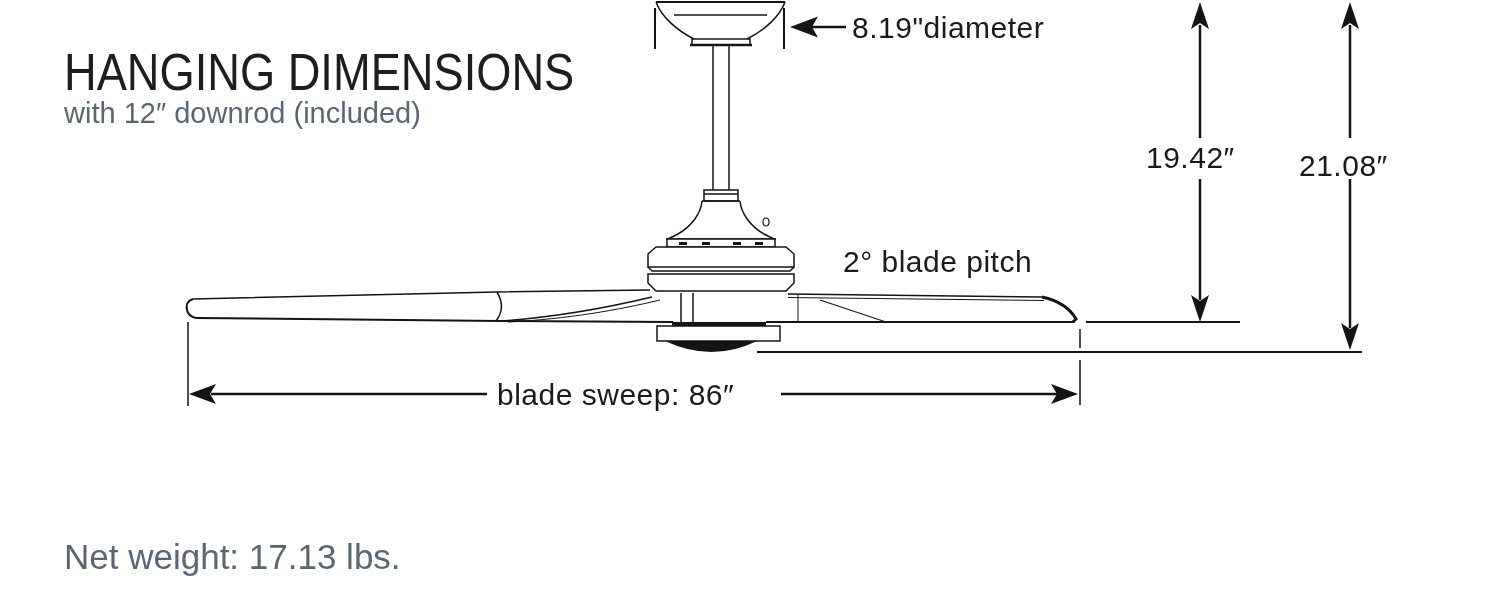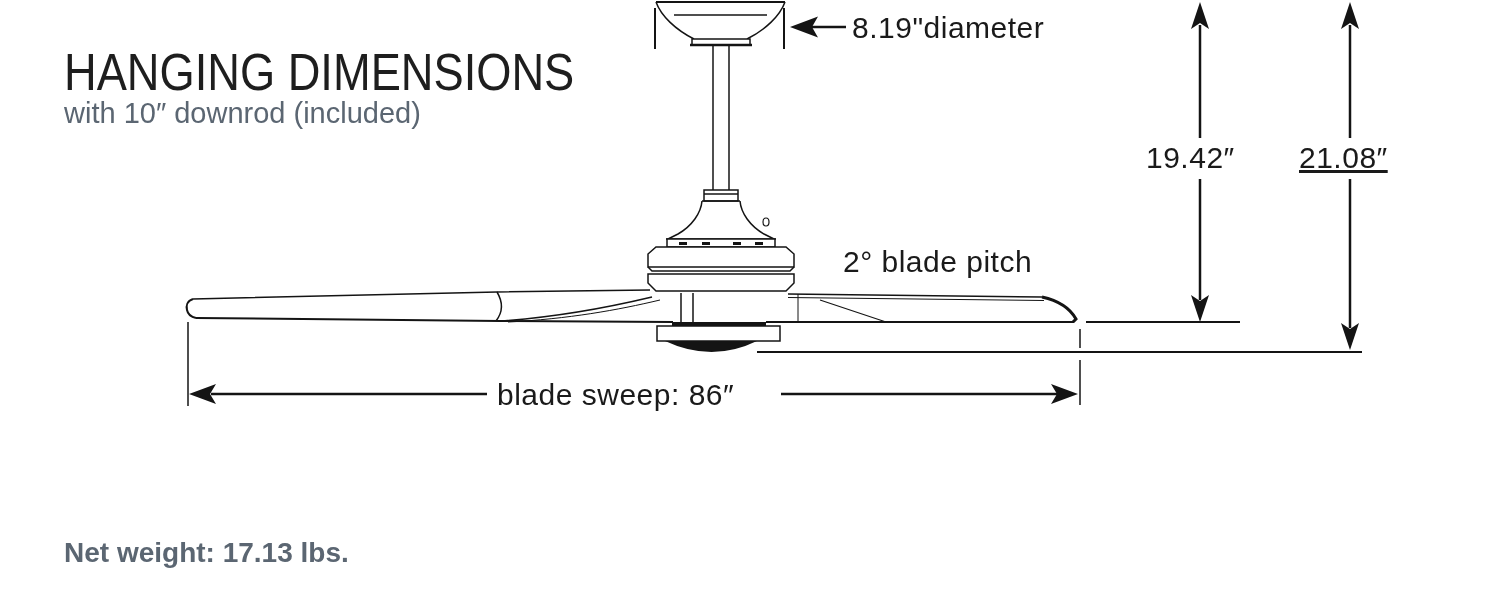--- a/index.html
+++ b/index.html
@@ -45,28 +45,28 @@
     position: absolute;
     font-size: 30px;
     line-height: 1;
     color: #1a1a1a;
     white-space: nowrap;
     letter-spacing: 0.5px;
   }
   .label-diameter   { left: 852px; top: 13px; }
   .label-pitch      { left: 843px; top: 247px; }
   .label-1942       { left: 1146px; top: 143px; }
-  .label-2108       { left: 1299px; top: 143px; text-decoration: underline; }
+  .label-2108       { left: 1299px; top: 151px; }
   .label-sweep      { left: 497px;  top: 380px; }
   .net-weight {
     position: absolute;
     left: 64px;
     top: 539px;
-    font-size: 28px;
-    font-weight: 700;
+    font-size: 35px;
+    font-weight: 400;
     line-height: 1;
     color: var(--accent-text);
     white-space: nowrap;
   }
   .diagram-svg {
     position: absolute;
     left: 0; top: 0;
     width: 1500px; height: 609px;
     color: var(--line);
   }
@@ -166,21 +166,21 @@
       <path d="M1080,329 L1080,348" stroke-width="1.5"></path>
       <path d="M1080,360 L1080,405" stroke-width="1.5"></path>
       <polygon points="189,394 216,384 210,394 216,404" fill="currentColor" stroke="none"></polygon>
       <path d="M211,394 L487,394" stroke-width="2.5"></path>
       <path d="M781,394 L1057,394" stroke-width="2.5"></path>
       <polygon points="1078,394 1051,384 1057,394 1051,404" fill="currentColor" stroke="none"></polygon>
     </g>
   </svg>
 
   <div class="page-title">HANGING DIMENSIONS</div>
-  <div class="page-subtitle">with 10″ downrod (included)</div>
+  <div class="page-subtitle">with 12″ downrod (included)</div>
 
   <div class="dim-label label-diameter">8.19"diameter</div>
   <div class="dim-label label-pitch">2° blade pitch</div>
   <div class="dim-label label-1942">19.42″</div>
   <div class="dim-label label-2108">21.08″</div>
   <div class="dim-label label-sweep">blade sweep: 86″</div>
 
   <div class="net-weight">Net weight: 17.13 lbs.</div>
 </div>
 

